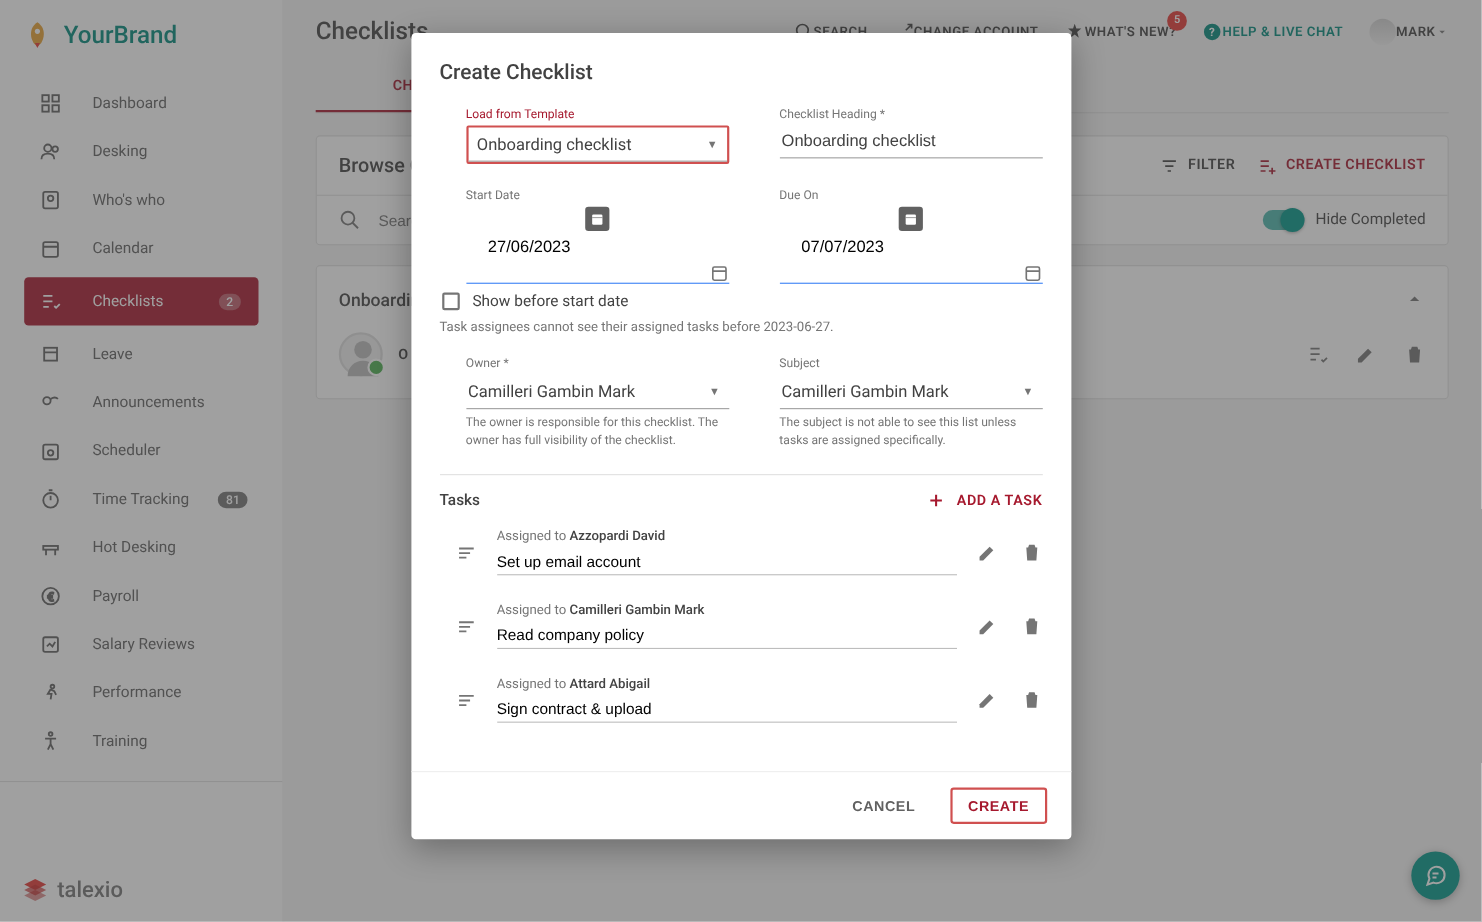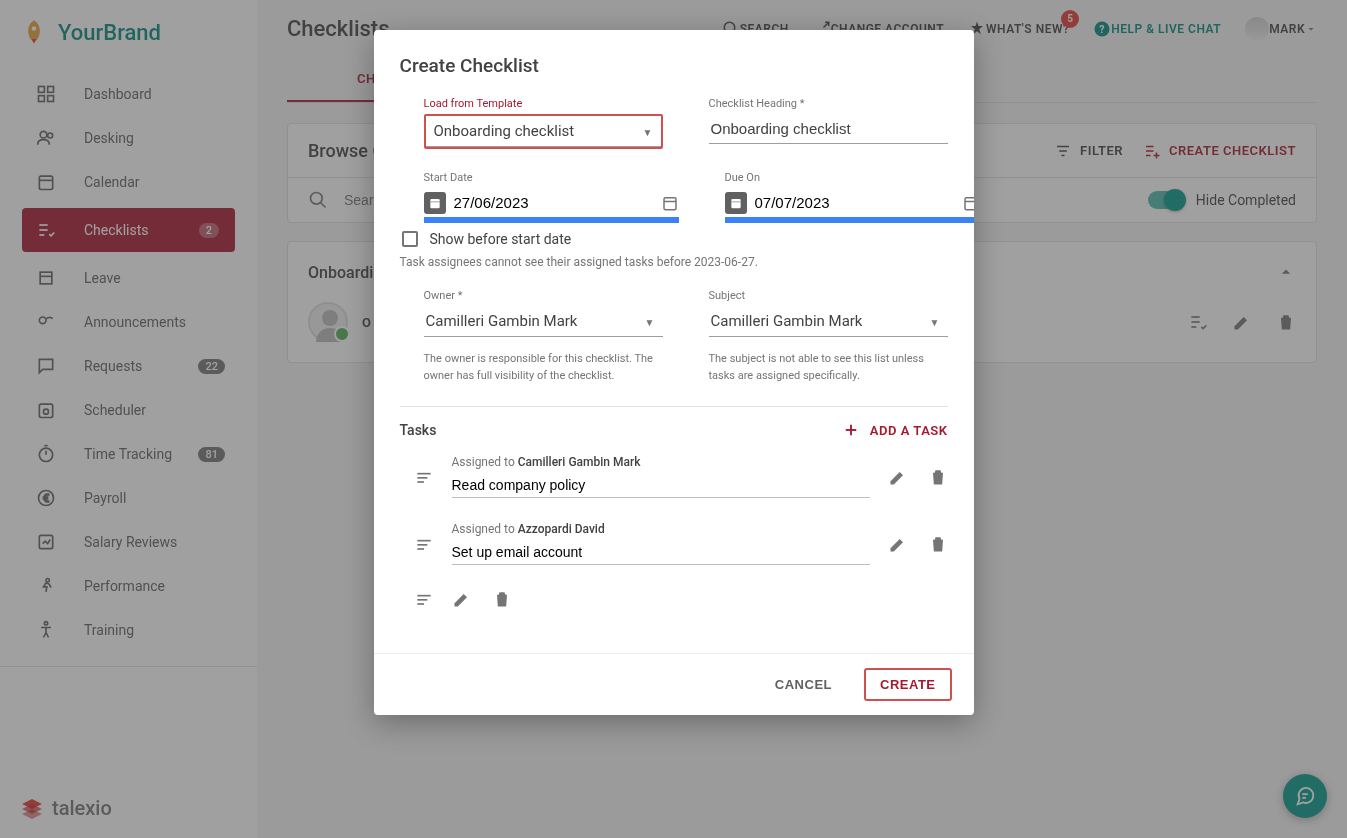--- a/index.html
+++ b/index.html
@@ -54,28 +54,28 @@
 .modal-body::-webkit-scrollbar-thumb { background: #bdbdbd; border-radius: 6px; }
 .modal-body::-webkit-scrollbar-track { background: #f5f5f5; }
 .row { display: flex; gap: 22px; margin-bottom: 22px; }
 .field { flex: 1; padding-left: 24px; }
 .field-label { font-size: 11px; color: #757575; margin-bottom: 4px; display: block; }
 .field-label.red { color: #a6192e; }
 .select, .input { width: 100%; border: none; border-bottom: 1px solid #9e9e9e; padding: 6px 2px; font-size: 15px; color: #424242; background: none; outline: none; }
 .select-wrap { position: relative; }
 .select-wrap.outlined { border: 2px solid #d05050; border-radius: 2px; }
 .select-wrap .caret { position: absolute; right: 8px; top: 50%; transform: translateY(-50%); font-size: 10px; color: #757575; }
-.date-wrap { display: flex; align-items: center; border-bottom: 6px solid #3b82f6; }
+.date-wrap { display: flex; align-items: center; border-bottom: 1px solid #3b82f6; flex-direction: column; }
 .date-wrap .cal { background: #616161; color: #fff; width: 22px; height: 22px; display: flex; align-items: center; justify-content: center; border-radius: 3px; font-size: 14px; }
 .date-wrap .cal2 { color: #757575; margin-left: auto; }
 .date-wrap input { border: none; outline: none; padding: 6px 8px; font-size: 15px; flex: 1; }
 .checkbox-row { display: flex; align-items: center; gap: 12px; font-size: 14px; margin-top: -14px; margin-bottom: 8px; }
 .checkbox { width: 16px; height: 16px; border: 2px solid #757575; border-radius: 2px; margin-left: 2px; }
 .helper { font-size: 12px; color: #757575; margin-bottom: 20px; }
-.helper2 { font-size: 11px; color: #757575; margin-top: 14px; line-height: 1.5; }
+.helper2 { font-size: 11px; color: #757575; margin-top: 4px; line-height: 1.5; }
 .tasks-head { display: flex; justify-content: space-between; align-items: center; margin: 14px 0 16px; gap: 34px; }
 .tasks-title { font-size: 14px; font-weight: 500; }
 .add-task { display: flex; align-items: center; gap: 10px; color: #a6192e; font-size: 13px; font-weight: 600; cursor: pointer; letter-spacing: 0.5px; }
 .task { display: flex; align-items: center; gap: 18px; margin-bottom: 24px; margin-left: 14px; }
 .task-drag { color: #757575; }
 .task-body { flex: 1; }
 .task-assigned { font-size: 12px; color: #757575; margin-bottom: 4px; }
 .task-assigned b { color: #424242; font-weight: 500; }
 .task-input { width: 100%; border: none; border-bottom: 1px solid #bdbdbd; padding: 4px 0; font-size: 14px; outline: none; }
 .task-icons { display: flex; gap: 20px; color: #757575; }
@@ -119,20 +119,29 @@
             <circle cx="9" cy="8" r="4"></circle>
             <circle cx="17" cy="9" r="3"></circle>
             <path d="M2 20c0-4 3-6 7-6s7 2 7 6"></path>
           </svg>
         </span>
         <span>Desking</span>
       </div>
       <div class="nav-item">
         <span class="nav-icon">
           <svg width="20" height="20" viewBox="0 0 24 24" fill="none" stroke="#616161" stroke-width="2">
+            <rect x="4" y="3" width="16" height="18" rx="2"></rect>
+            <circle cx="12" cy="10" r="3"></circle>
+          </svg>
+        </span>
+        <span>Who's who</span>
+      </div>
+      <div class="nav-item">
+        <span class="nav-icon">
+          <svg width="20" height="20" viewBox="0 0 24 24" fill="none" stroke="#616161" stroke-width="2">
             <rect x="4" y="5" width="16" height="16" rx="2"></rect>
             <line x1="4" y1="10" x2="20" y2="10"></line>
           </svg>
         </span>
         <span>Calendar</span>
       </div>
       <div class="nav-item active">
         <span class="nav-icon">
           <svg width="20" height="20" viewBox="0 0 24 24" fill="none" stroke="#fff" stroke-width="2">
             <line x1="4" y1="6" x2="14" y2="6"></line>
@@ -158,45 +167,46 @@
           <svg width="20" height="20" viewBox="0 0 24 24" fill="none" stroke="#616161" stroke-width="2">
             <circle cx="8" cy="10" r="4"></circle>
             <path d="M12 8c3-2 6-2 8 0"></path>
           </svg>
         </span>
         <span>Announcements</span>
       </div>
       <div class="nav-item">
         <span class="nav-icon">
           <svg width="20" height="20" viewBox="0 0 24 24" fill="none" stroke="#616161" stroke-width="2">
-            <path d="M4 20l4-4h12V4H4z"></path>
-          </svg>
-        </span>
-        <span>Requests</span>
-        <span class="nav-badge">22</span>
-      </div>
-      <div class="nav-item">
-        <span class="nav-icon">
-          <svg width="20" height="20" viewBox="0 0 24 24" fill="none" stroke="#616161" stroke-width="2">
             <rect x="4" y="5" width="16" height="16" rx="2"></rect>
             <circle cx="12" cy="14" r="3"></circle>
           </svg>
         </span>
         <span>Scheduler</span>
       </div>
       <div class="nav-item">
         <span class="nav-icon">
           <svg width="20" height="20" viewBox="0 0 24 24" fill="none" stroke="#616161" stroke-width="2">
             <circle cx="12" cy="13" r="8"></circle>
             <line x1="12" y1="13" x2="12" y2="8"></line>
             <line x1="10" y1="2" x2="14" y2="2"></line>
           </svg>
         </span>
         <span>Time Tracking</span>
         <span class="nav-badge">81</span>
+      </div>
+      <div class="nav-item">
+        <span class="nav-icon">
+          <svg width="20" height="20" viewBox="0 0 24 24" fill="none" stroke="#616161" stroke-width="2">
+            <rect x="4" y="10" width="16" height="4"></rect>
+            <line x1="7" y1="14" x2="7" y2="20"></line>
+            <line x1="17" y1="14" x2="17" y2="20"></line>
+          </svg>
+        </span>
+        <span>Hot Desking</span>
       </div>
       <div class="nav-item">
         <span class="nav-icon">
           <svg width="20" height="20" viewBox="0 0 24 24" fill="none" stroke="#616161" stroke-width="2">
             <circle cx="12" cy="12" r="9"></circle>
             <text x="12" y="17" text-anchor="middle" font-size="13">€</text>
           </svg>
         </span>
         <span>Payroll</span>
       </div>
@@ -471,61 +481,65 @@
       <div id="tasks">
           <div class="task">
     <span class="task-drag">
               <svg width="20" height="20" viewBox="0 0 24 24" fill="none" stroke="#757575" stroke-width="2">
                 <line x1="4" y1="8" x2="20" y2="8"></line>
                 <line x1="4" y1="13" x2="16" y2="13"></line>
                 <line x1="4" y1="18" x2="12" y2="18"></line>
               </svg>
             </span>
     <div class="task-body">
-      <div class="task-assigned">Assigned to <b>Camilleri Gambin Mark</b></div>
-      <input class="task-input" value="Read company policy" style="">
+      <div class="task-assigned">Assigned to <b>Azzopardi David</b></div>
+      <input class="task-input" value="Set up email account" style="">
     </div>
     <div class="task-icons">
       <svg width="20" height="20" viewBox="0 0 24 24" fill="#757575">
                 <path d="M3 17l11-11 4 4L7 21H3z"></path>
               </svg>
       <svg width="20" height="20" viewBox="0 0 24 24" fill="#757575">
                 <path d="M6 7h12l-1 14H7zM9 4h6l1 3H8z"></path>
               </svg>
     </div>
           </div>
           <div class="task">
     <span class="task-drag">
               <svg width="20" height="20" viewBox="0 0 24 24" fill="none" stroke="#757575" stroke-width="2">
                 <line x1="4" y1="8" x2="20" y2="8"></line>
                 <line x1="4" y1="13" x2="16" y2="13"></line>
                 <line x1="4" y1="18" x2="12" y2="18"></line>
               </svg>
             </span>
     <div class="task-body">
-      <div class="task-assigned">Assigned to <b>Azzopardi David</b></div>
-      <input class="task-input" value="Set up email account" style="">
+      <div class="task-assigned">Assigned to <b>Camilleri Gambin Mark</b></div>
+      <input class="task-input" value="Read company policy" style="">
     </div>
     <div class="task-icons">
       <svg width="20" height="20" viewBox="0 0 24 24" fill="#757575">
                 <path d="M3 17l11-11 4 4L7 21H3z"></path>
               </svg>
       <svg width="20" height="20" viewBox="0 0 24 24" fill="#757575">
                 <path d="M6 7h12l-1 14H7zM9 4h6l1 3H8z"></path>
               </svg>
     </div>
           </div>
           <div class="task">
     <span class="task-drag">
               <svg width="20" height="20" viewBox="0 0 24 24" fill="none" stroke="#757575" stroke-width="2">
                 <line x1="4" y1="8" x2="20" y2="8"></line>
                 <line x1="4" y1="13" x2="16" y2="13"></line>
                 <line x1="4" y1="18" x2="12" y2="18"></line>
               </svg>
             </span>
+    <div class="task-body">
+      <div class="task-assigned">Assigned to <b>Attard Abigail</b></div>
+      <input class="task-input" value="Sign contract &amp; upload" style="">
+    </div>
     <div class="task-icons">
       <svg width="20" height="20" viewBox="0 0 24 24" fill="#757575">
                 <path d="M3 17l11-11 4 4L7 21H3z"></path>
               </svg>
       <svg width="20" height="20" viewBox="0 0 24 24" fill="#757575">
                 <path d="M6 7h12l-1 14H7zM9 4h6l1 3H8z"></path>
               </svg>
     </div>
           </div>
         </div>

